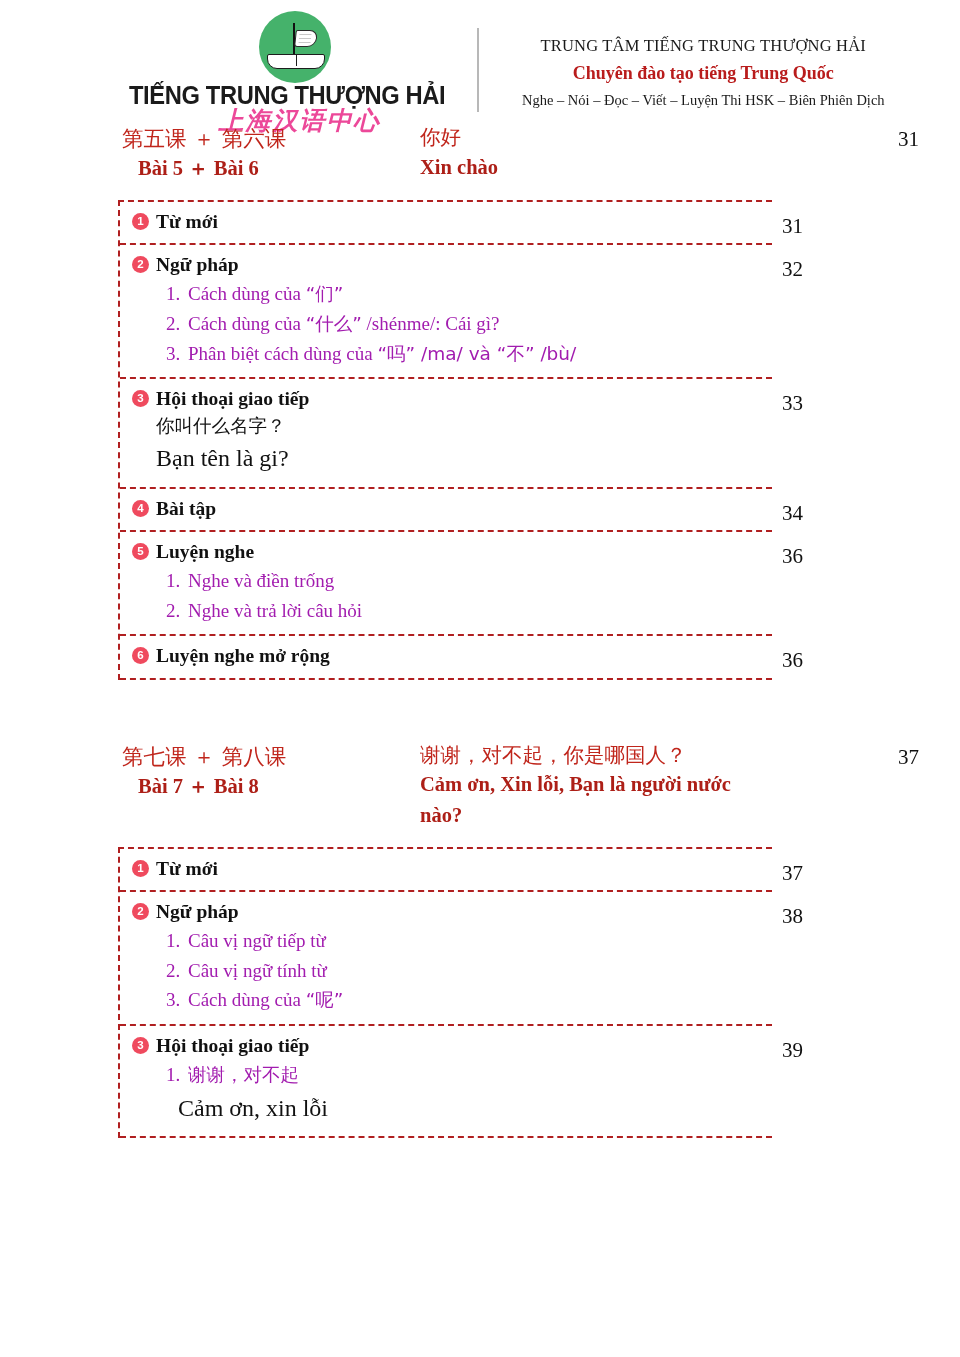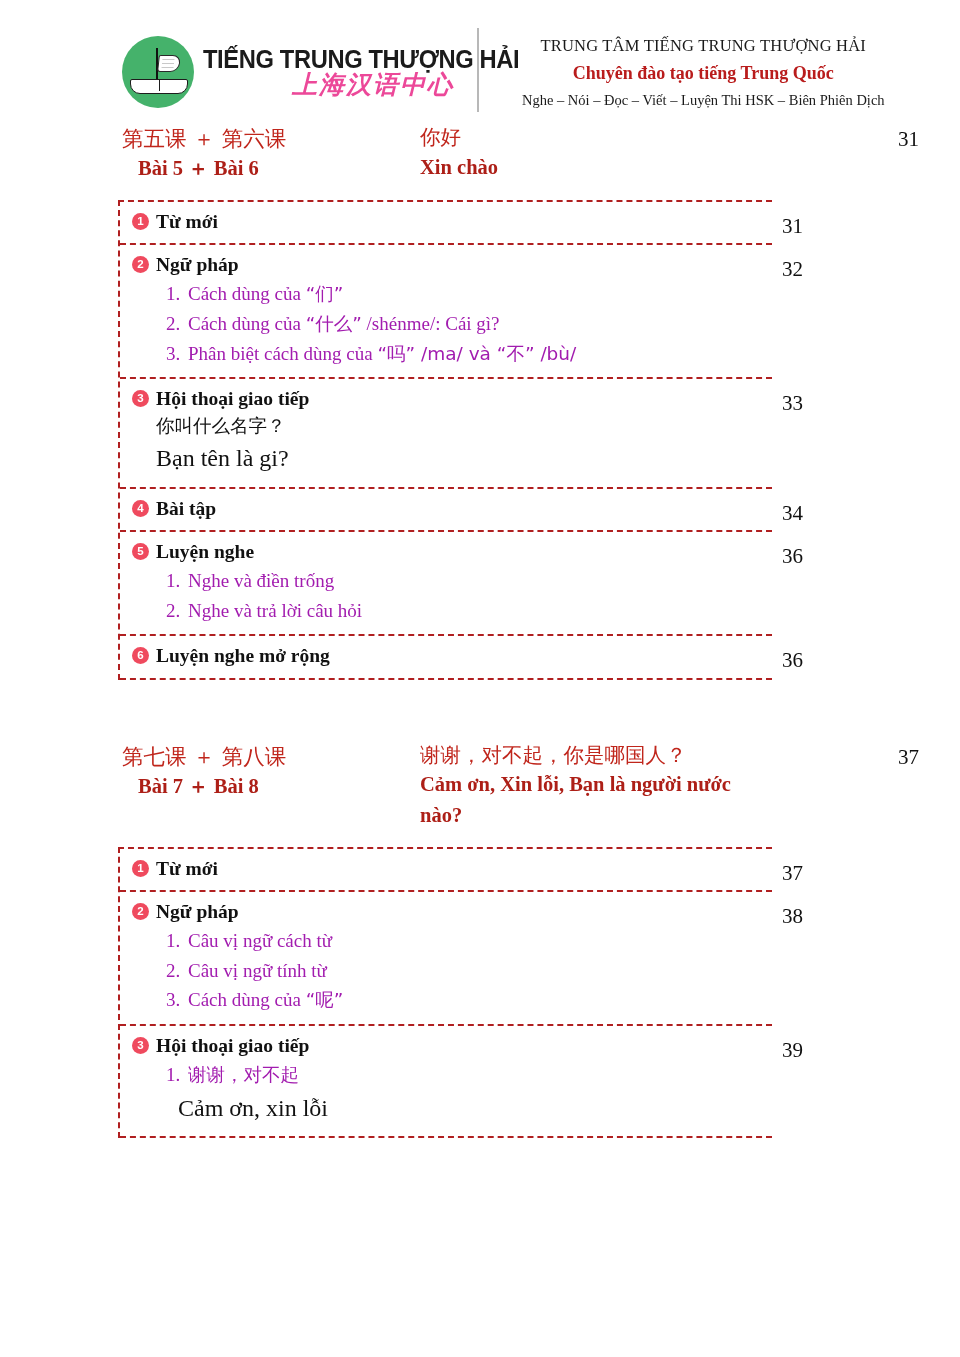--- a/index.html
+++ b/index.html
@@ -23,20 +23,21 @@
     padding: 26px 30px 6px 30px;
     height: 92px;
     box-sizing: content-box;
   }
   .brand {
     display: flex;
     align-items: center;
     width: 447px;
     padding-left: 92px;
     box-sizing: border-box;
+    flex-direction: column;
   }
   .logo-mark {
     width: 72px;
     height: 72px;
     border-radius: 50%;
     background: #45b26b;
     position: relative;
     flex: 0 0 auto;
     margin-right: 9px;
   }
@@ -382,21 +383,21 @@
       </div>
       <div class="row-page">37</div>
     </div>
 
     <div class="toc-row has-sub">
       <div class="row-main">
         <span class="bullet">2</span>
         <span class="row-label">Ngữ pháp</span>
       </div>
       <ul class="sub-list">
-        <li class="sub-item"><span class="num">1.</span><span>Câu vị ngữ cách từ</span></li>
+        <li class="sub-item"><span class="num">1.</span><span>Câu vị ngữ tiếp từ</span></li>
         <li class="sub-item"><span class="num">2.</span><span>Câu vị ngữ tính từ</span></li>
         <li class="sub-item"><span class="num">3.</span><span>Cách dùng của </span><span class="cn-inline">“呢”</span></li>
       </ul>
       <div class="row-page">38</div>
     </div>
 
     <div class="toc-row has-sub">
       <div class="row-main">
         <span class="bullet">3</span>
         <span class="row-label">Hội thoại giao tiếp</span>

